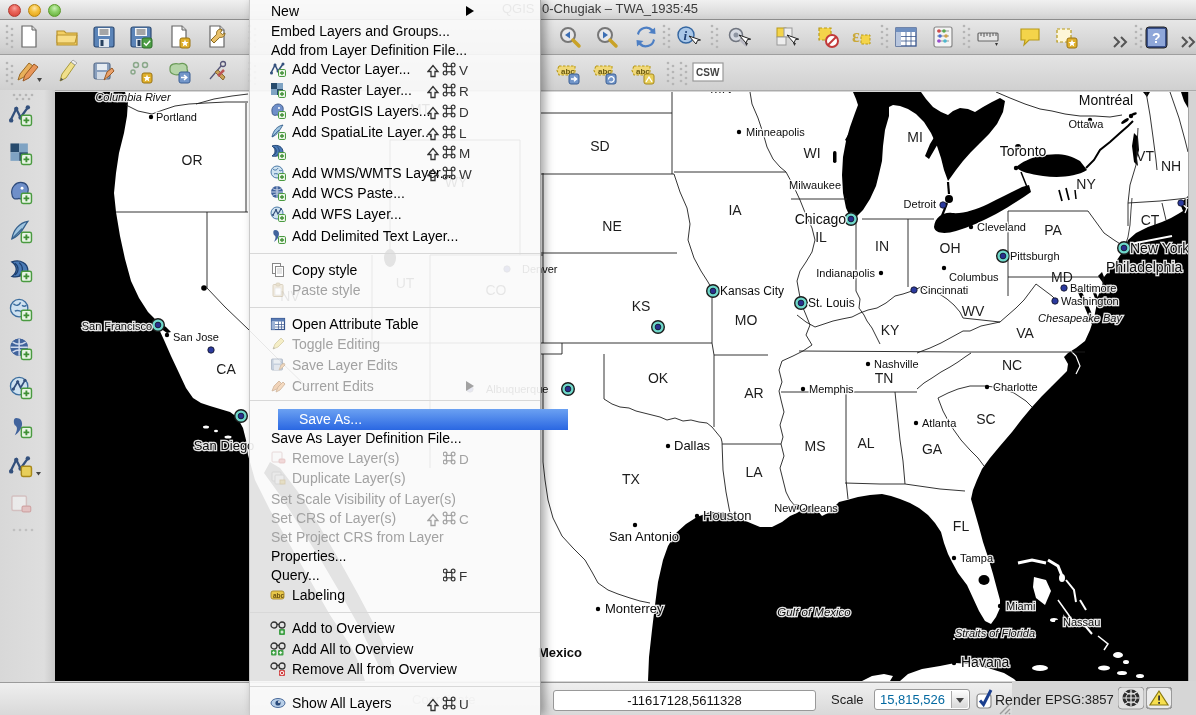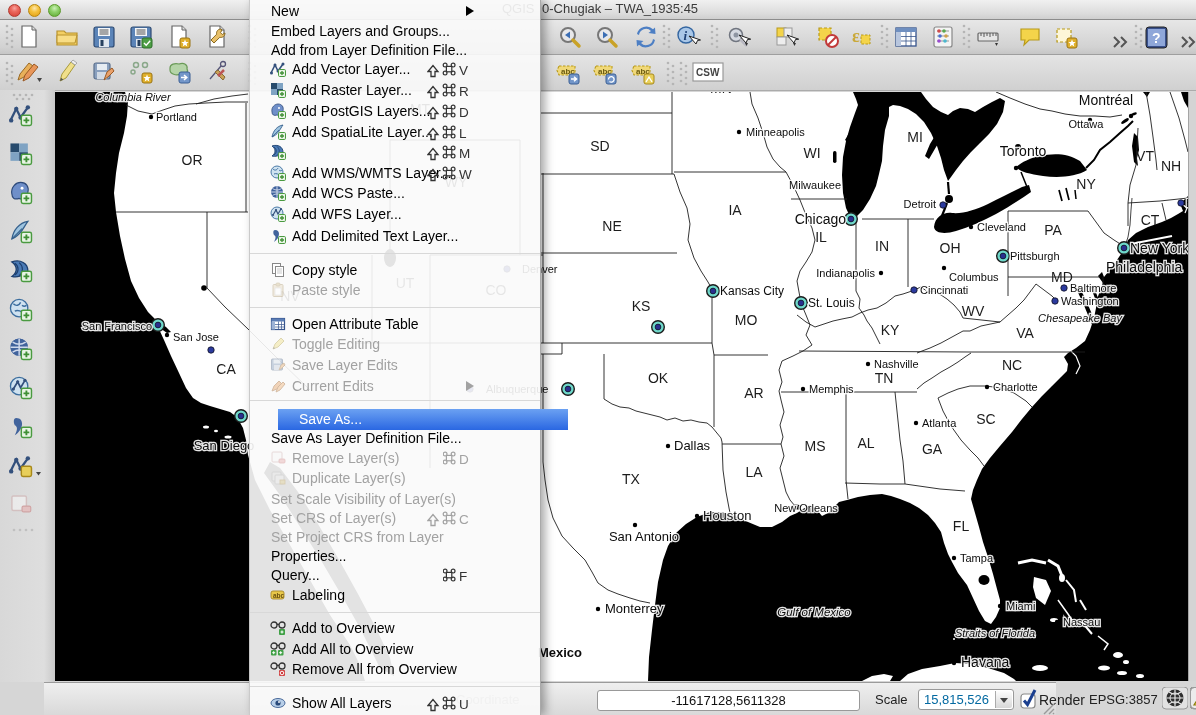--- a/index.html
+++ b/index.html
@@ -12,21 +12,21 @@
 #tlg{left:48px;background:radial-gradient(circle at 50% 30%,#cdf0b8 0%,#8fd26a 40%,#5ba530 100%);border:1px solid #5a9a28;}
 #title{position:absolute;left:542px;top:0;height:19px;line-height:18px;font-size:13px;color:#3a3a3a;}
 #tb1{position:absolute;left:0;top:20px;width:1196px;height:34px;
  background:linear-gradient(#e7e7e7,#d2d2d2 80%,#c6c6c6);border-bottom:1px solid #9e9e9e;}
 #tb2{position:absolute;left:0;top:55px;width:1196px;height:35px;
  background:linear-gradient(#e4e4e4,#d0d0d0);border-bottom:1px solid #ababab;}
 #dock{position:absolute;left:0;top:90px;width:55px;height:592px;background:linear-gradient(90deg,#d8d8d8,#dedede 80%,#c9c9c9);}
 #mapwrap{position:absolute;left:55px;top:92px;width:1133px;height:590px;}
 #rightstrip{position:absolute;left:1188px;top:92px;width:8px;height:589px;background:#d4d4d4;border-left:1px solid #a5a5a5;}
 #statusbar{position:absolute;left:0;top:682px;width:1012px;height:33px;
- background:linear-gradient(#efefef,#d8d8d8);border-top:1px solid #9b9b9b;font-size:13px;color:#222;margin-left:44px;}
+ background:linear-gradient(#efefef,#d8d8d8);border-top:1px solid #9b9b9b;font-size:13px;color:#222;}
 #coordbox{position:absolute;left:553px;top:7px;width:261px;height:19px;background:#fff;
  border:1px solid #999;border-radius:3px;text-align:center;line-height:19px;font-size:13px;color:#111;}
 #coordlbl{position:absolute;left:412px;top:9px;color:#9a9a9a;font-size:13px;}
 #scalelbl{position:absolute;left:831px;top:9px;font-size:13px;}
 #scalebox{position:absolute;left:874px;top:6px;width:94px;height:19px;background:#fff;border:1px solid #999;border-radius:3px;}
 #scaleval{position:absolute;left:5px;top:0;width:70px;line-height:19px;font-size:13px;color:#0369a1;}
 #scalebtn{position:absolute;right:1px;top:1px;width:16px;height:17px;background:linear-gradient(#fdfdfd,#d7d7d7);border-left:1px solid #aaa;border-radius:0 2px 2px 0;}
 #scalebtn:after{content:"";position:absolute;left:4px;top:7px;border:4px solid transparent;border-top:5px solid #444;}
 #renderlbl{position:absolute;left:995px;top:9px;font-size:14px;}
 #epsg{position:absolute;left:1045px;top:9px;font-size:13px;}

